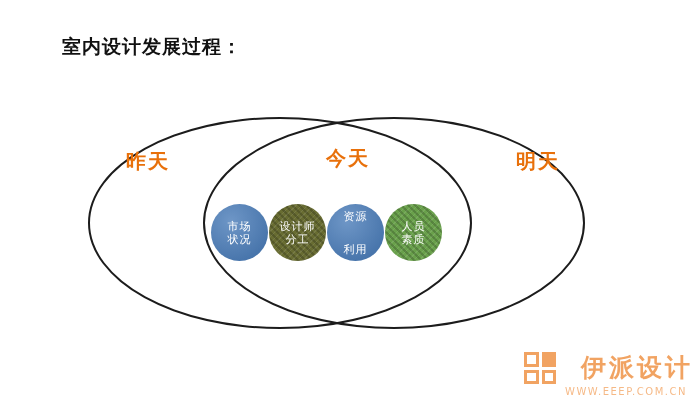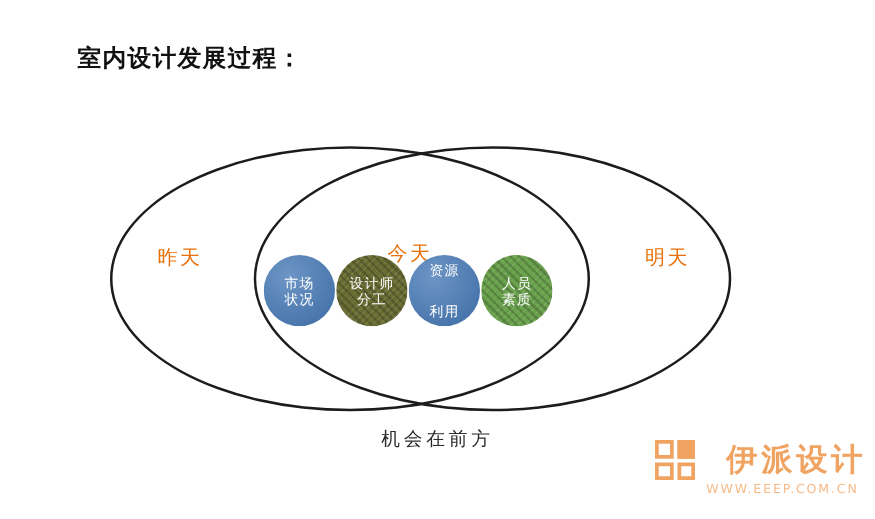--- a/index.html
+++ b/index.html
@@ -28,28 +28,27 @@
     position: absolute;
     border: 2px solid #1c1c1c;
     border-radius: 50%;
     background: transparent;
     box-sizing: border-box;
   }
   .ellipse-left  { left: 88px;  top: 117px; width: 384px; height: 212px; }
   .ellipse-right { left: 203px; top: 117px; width: 382px; height: 212px; }
   .zone-label {
     position: absolute;
-    font-size: 16px;
-    font-weight: normal;
+    font-size: 20px;
+    font-weight: bold;
     color: #e8700a;
     letter-spacing: 2px;
-    margin-top: 48px;
   }
   .label-yesterday { left: 126px; top: 148px; }
-  .label-today     { left: 310px; top: 145px; }
+  .label-today     { left: 326px; top: 145px; }
   .label-tomorrow  { left: 488px; top: 148px; padding-left: 28px; }
   .vcircle {
     position: absolute;
     top: 204px;
     width: 57px;
     height: 57px;
     border-radius: 50%;
     display: flex;
     flex-direction: column;
     align-items: center;
@@ -149,21 +148,20 @@
   </div>
   <div class="vcircle vc-2 plain" style="background-color: rgb(78, 127, 186); gap: 20px;">
     <span class="ln">资源</span>
     <span class="ln">利用</span>
   </div>
   <div class="vcircle vc-3 textured" style="background-color: rgb(105, 160, 75); text-align: right;">
     <span class="ln">人员</span>
     <span class="ln">素质</span>
   </div>
 
-  <div class="caption">机会在前方</div>
 
   <div class="watermark">
     <div class="wm-row">
       <div class="wm-logo">
         <span></span>
           <span></span>
           <span></span>
           <span></span>
       </div>
       <div class="wm-brand">伊派设计</div>

